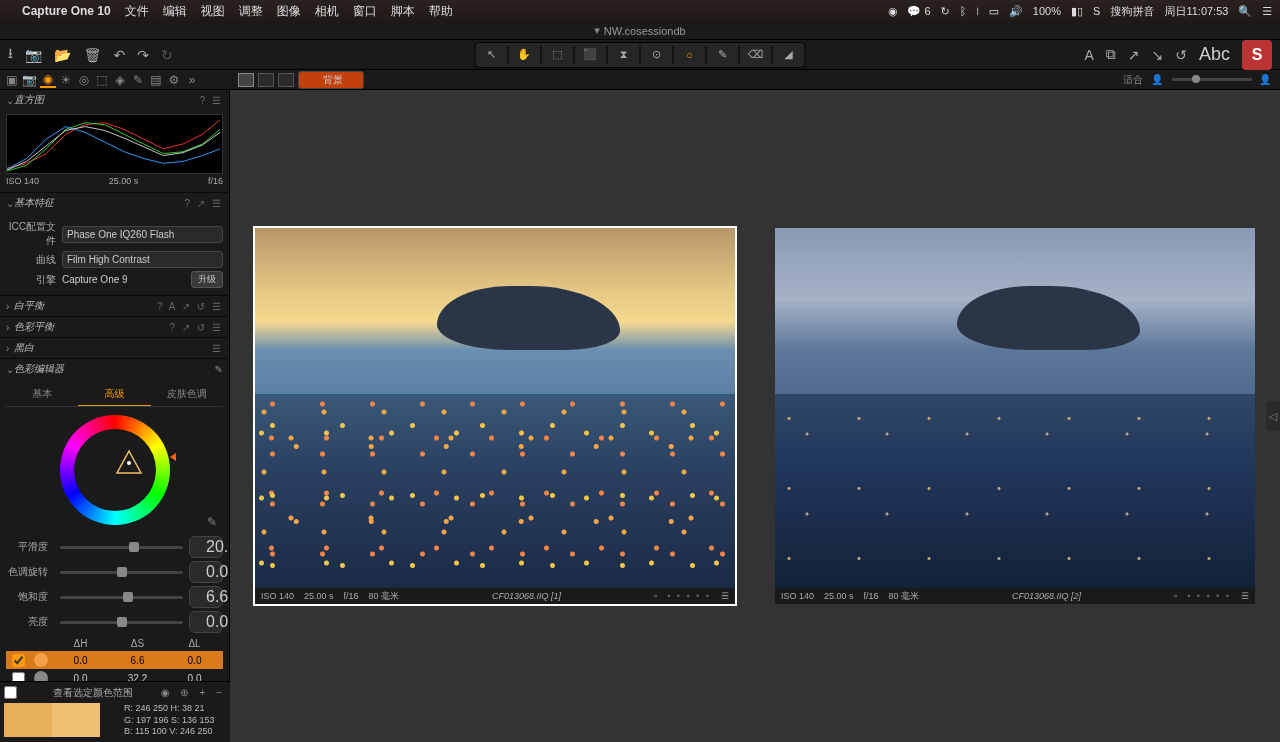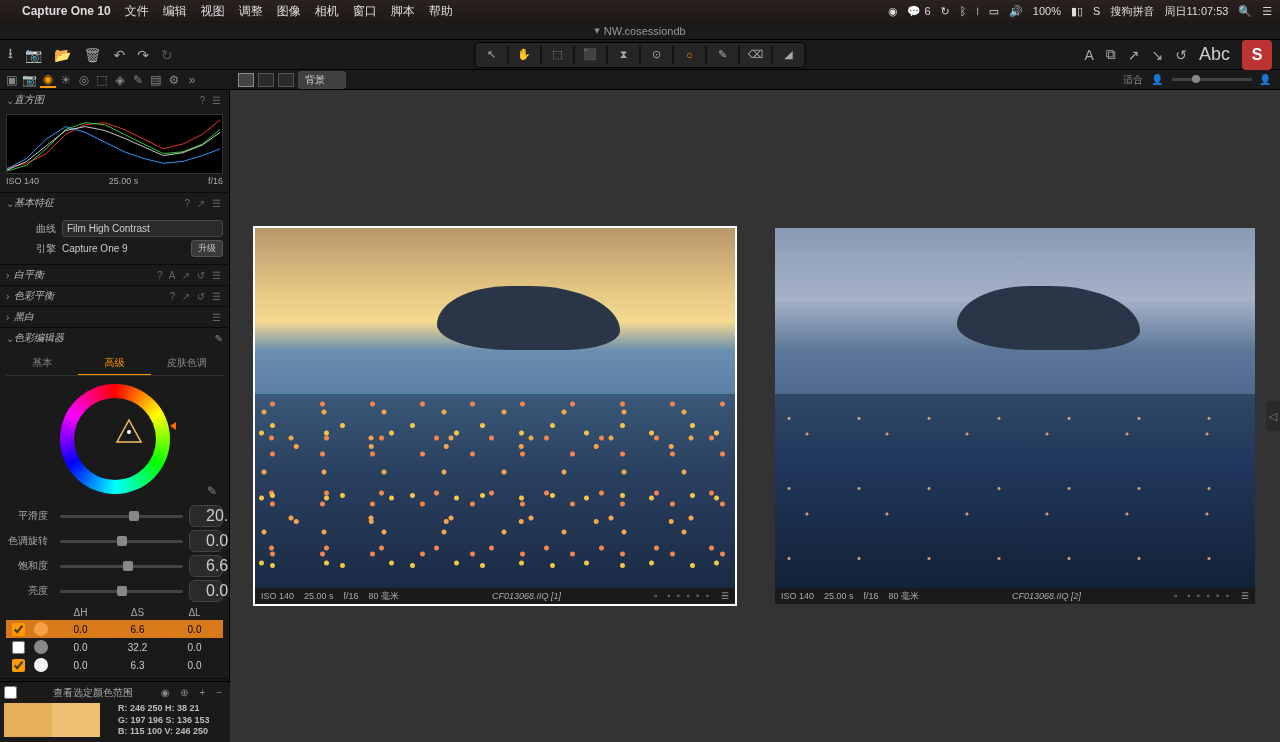--- a/index.html
+++ b/index.html
@@ -27,21 +27,21 @@
 .watermark { width:30px; height:30px; background:#b33; border-radius:4px; color:#fff; display:flex; align-items:center; justify-content:center; font-weight:bold; font-size:16px; }
 
 
 .tooltab-strip { height:20px; background:#1a1a1a; display:flex; align-items:center; border-bottom:1px solid #000; }
 .tooltab-strip .sidebar-tabs { width:230px; display:flex; gap:2px; padding:0 4px; align-items:center; }
 .tooltab-strip .sidebar-tabs span { width:16px; height:16px; display:inline-flex; align-items:center; justify-content:center; color:#888; cursor:pointer; font-size:12px; }
 .tooltab-strip .sidebar-tabs span.active { color:#f90; border-bottom:2px solid #f90; }
 .tooltab-strip .viewer-controls { display:flex; align-items:center; gap:4px; padding:0 8px; }
 .tooltab-strip .viewer-controls .vbtn { width:16px; height:14px; border:1px solid #555; background:#2a2a2a; cursor:pointer; }
 .tooltab-strip .viewer-controls .vbtn.active { background:#444; border-color:#888; }
-.tooltab-strip .bg-select { background:#404040; border:1px solid #444; color:#ccc; font-size:10px; padding:1px 20px 1px 6px; border-radius:3px; }
+.tooltab-strip .bg-select { background:#c2410c; border:1px solid #444; color:#ccc; font-size:10px; padding:1px 20px 1px 24px; border-radius:3px; }
 .tooltab-strip .right-controls { margin-left:auto; padding:0 8px; display:flex; gap:8px; align-items:center; color:#888; font-size:10px; }
 .tooltab-strip .slider { width:80px; height:3px; background:#444; border-radius:2px; position:relative; }
 .tooltab-strip .slider::after { content:''; position:absolute; width:8px; height:8px; background:#888; border-radius:50%; top:-3px; left:20px; }
 
 
 .main { display:flex; height:calc(742px - 22px - 18px - 30px - 20px); }
 
 
 .sidebar { width:230px; background:#1a1a1a; overflow-y:auto; border-right:1px solid #000; }
 .panel { border-bottom:1px solid #0a0a0a; }
@@ -95,21 +95,21 @@
 .delta-row span.v { flex:1; text-align:center; }
 
 
 .bottom-panel { position:absolute; bottom:0; left:0; width:230px; background:#1a1a1a; border-top:1px solid #000; padding:4px; }
 .bottom-head { display:flex; align-items:center; font-size:10px; color:#aaa; margin-bottom:3px; }
 .bottom-head .chk { margin-right:4px; }
 .bottom-head .title { flex:1;margin-left:32px; }
 .bottom-head .icons { color:#888; letter-spacing:4px; }
 .patches-row { display:flex; gap:0; }
 .patch { width:48px; height:34px; }
-.readout { font-size:9px; color:#bbb; line-height:1.3; margin-left:18px; font-family:monospace;font-weight:bold; }
+.readout { font-size:9px; color:#bbb; line-height:1.3; margin-left:24px; font-family:monospace; }
 
 
 .viewer { flex:1; background:#333; position:relative; display:flex; align-items:center; justify-content:center; gap:40px; padding:20px; }
 .thumb { display:flex; flex-direction:column; background:#1a1a1a; }
 .thumb.selected { outline:2px solid #fff; }
 .thumb .img { width:480px; height:360px; position:relative; overflow:hidden; }
 .thumb .img .sky { position:absolute; inset:0; }
 .thumb .footer { height:16px; background:#1a1a1a; display:flex; align-items:center; padding:0 6px; font-size:9px; color:#aaa; gap:10px; }
 .thumb .footer .name { margin-left:auto; margin-right:auto;font-style:italic; }
 .thumb .footer .dots { letter-spacing:2px; color:#666; }
@@ -274,20 +274,24 @@
     </div>
 
     <div class="panel">
       <div class="panel-header">
           <span class="chev">⌄</span>
           <span class="title">基本特征</span>
           <span class="icons">? ↗ ☰</span>
         </div>
       <div class="panel-body">
         <div class="form-row">
+            <span class="lbl">ICC配置文件</span>
+            <div class="sel">Phase One IQ260 Flash</div>
+          </div>
+        <div class="form-row">
             <span class="lbl">曲线</span>
             <div class="sel">Film High Contrast</div>
           </div>
         <div class="form-row">
             <span class="lbl">引擎</span>
             <span style="flex:1;color:#ccc">Capture One 9</span>
             <span class="btn">升级</span>
           </div>
       </div>
     </div>

